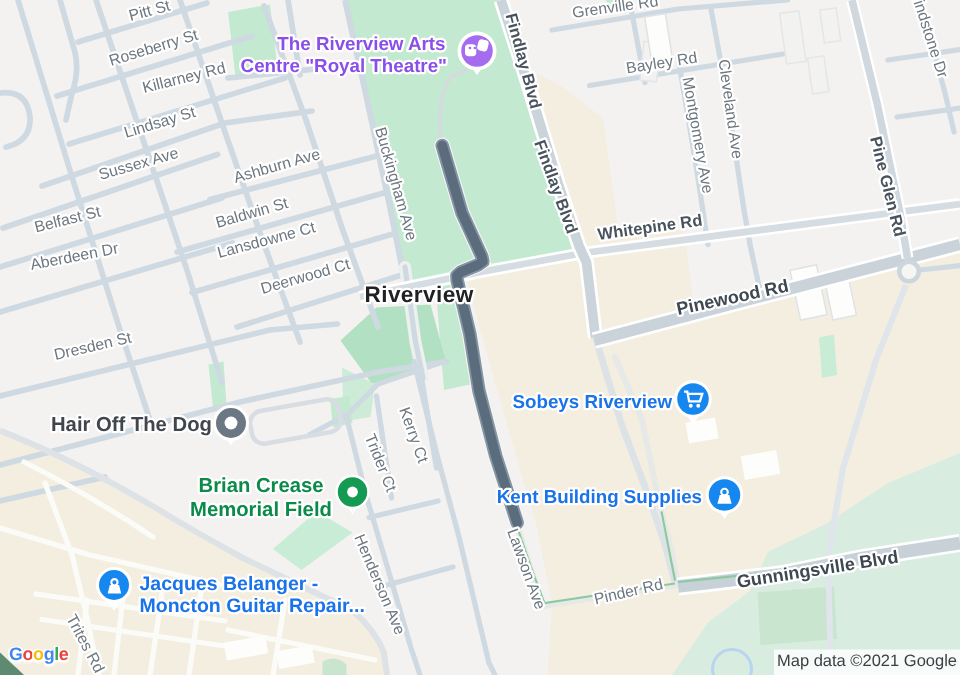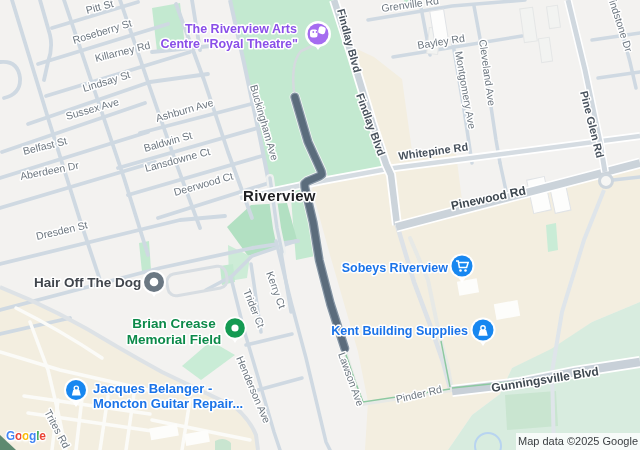--- a/index.html
+++ b/index.html
@@ -376,14 +376,14 @@
     <path d="M 483,346 L 475,334 L 491,334 Z" fill="#ffffff"></path>
     <circle cx="483" cy="330" r="12.5" fill="#ffffff"></circle>
     <circle cx="483" cy="330" r="10.5" fill="#1787f0"></circle>
     <circle cx="483" cy="328" r="2.2" fill="none" stroke="#ffffff" stroke-width="1.4"></circle>
     <path d="M 478.3,335.8 L 479.8,330 L 486.2,330 L 487.7,335.8 Z" fill="#ffffff"></path>
   </g>
 </svg>
 
 <div id="logo"><span style="color:#4285F4">G</span><span style="color:#EA4335">o</span><span style="color:#FBBC05">o</span><span style="color:#4285F4">g</span><span style="color:#34A853">l</span><span style="color:#EA4335">e</span></div>
 
-<div id="attr">Map data ©2025 Google</div>
+<div id="attr">Map data ©2021 Google</div>
 </div>
 
 </body></html>

